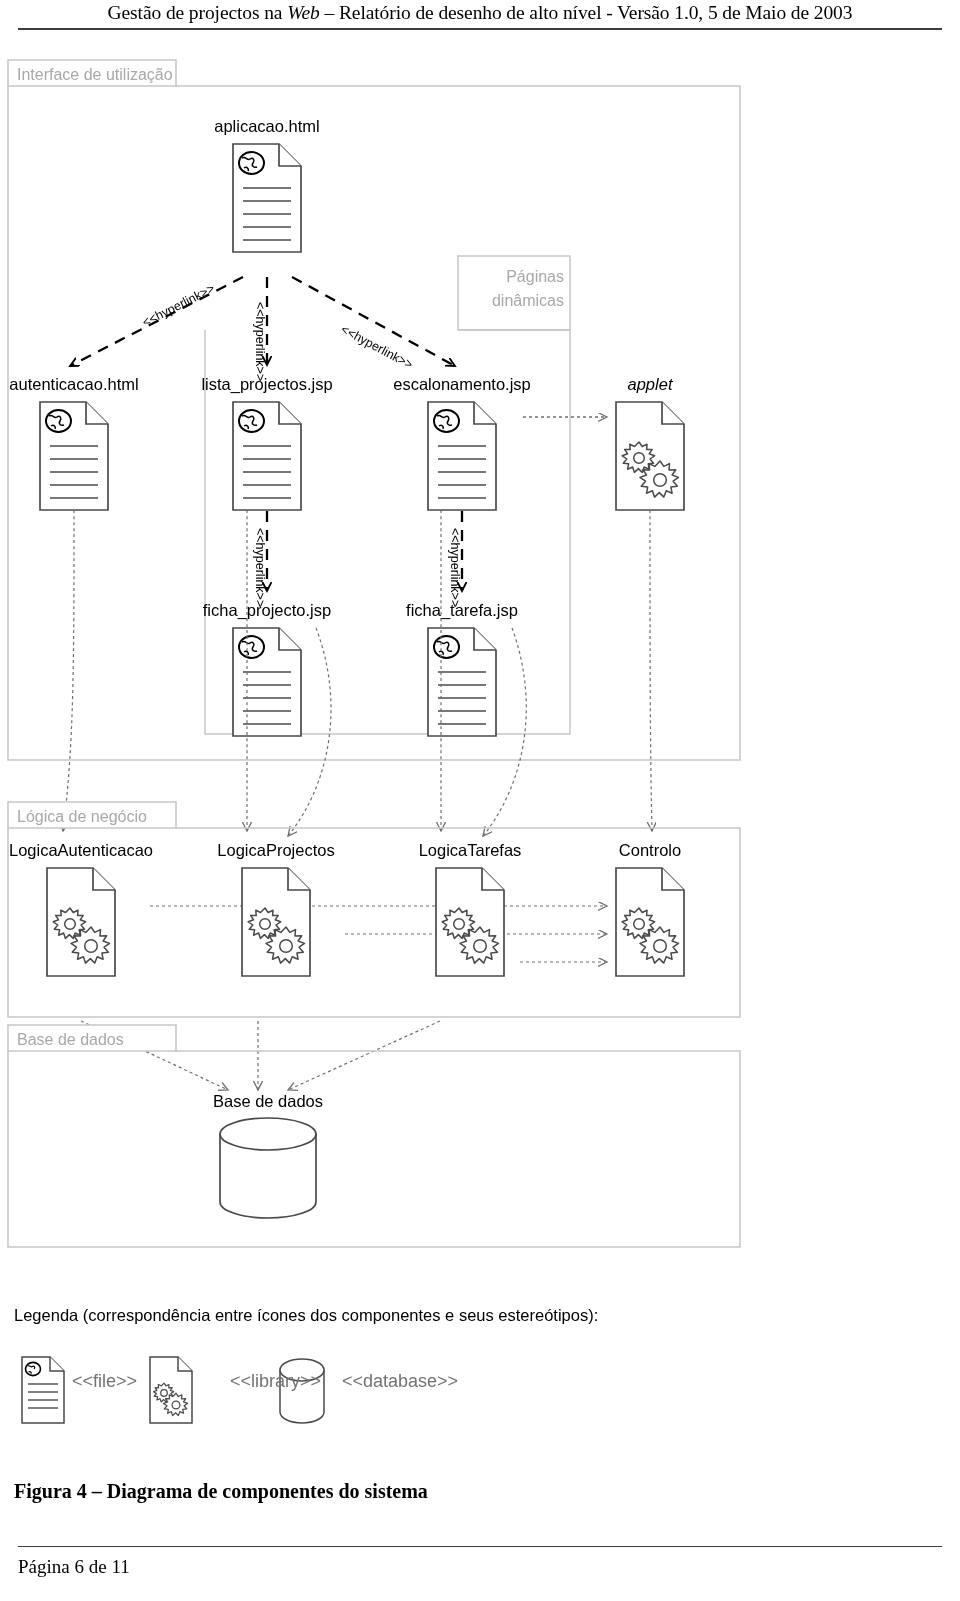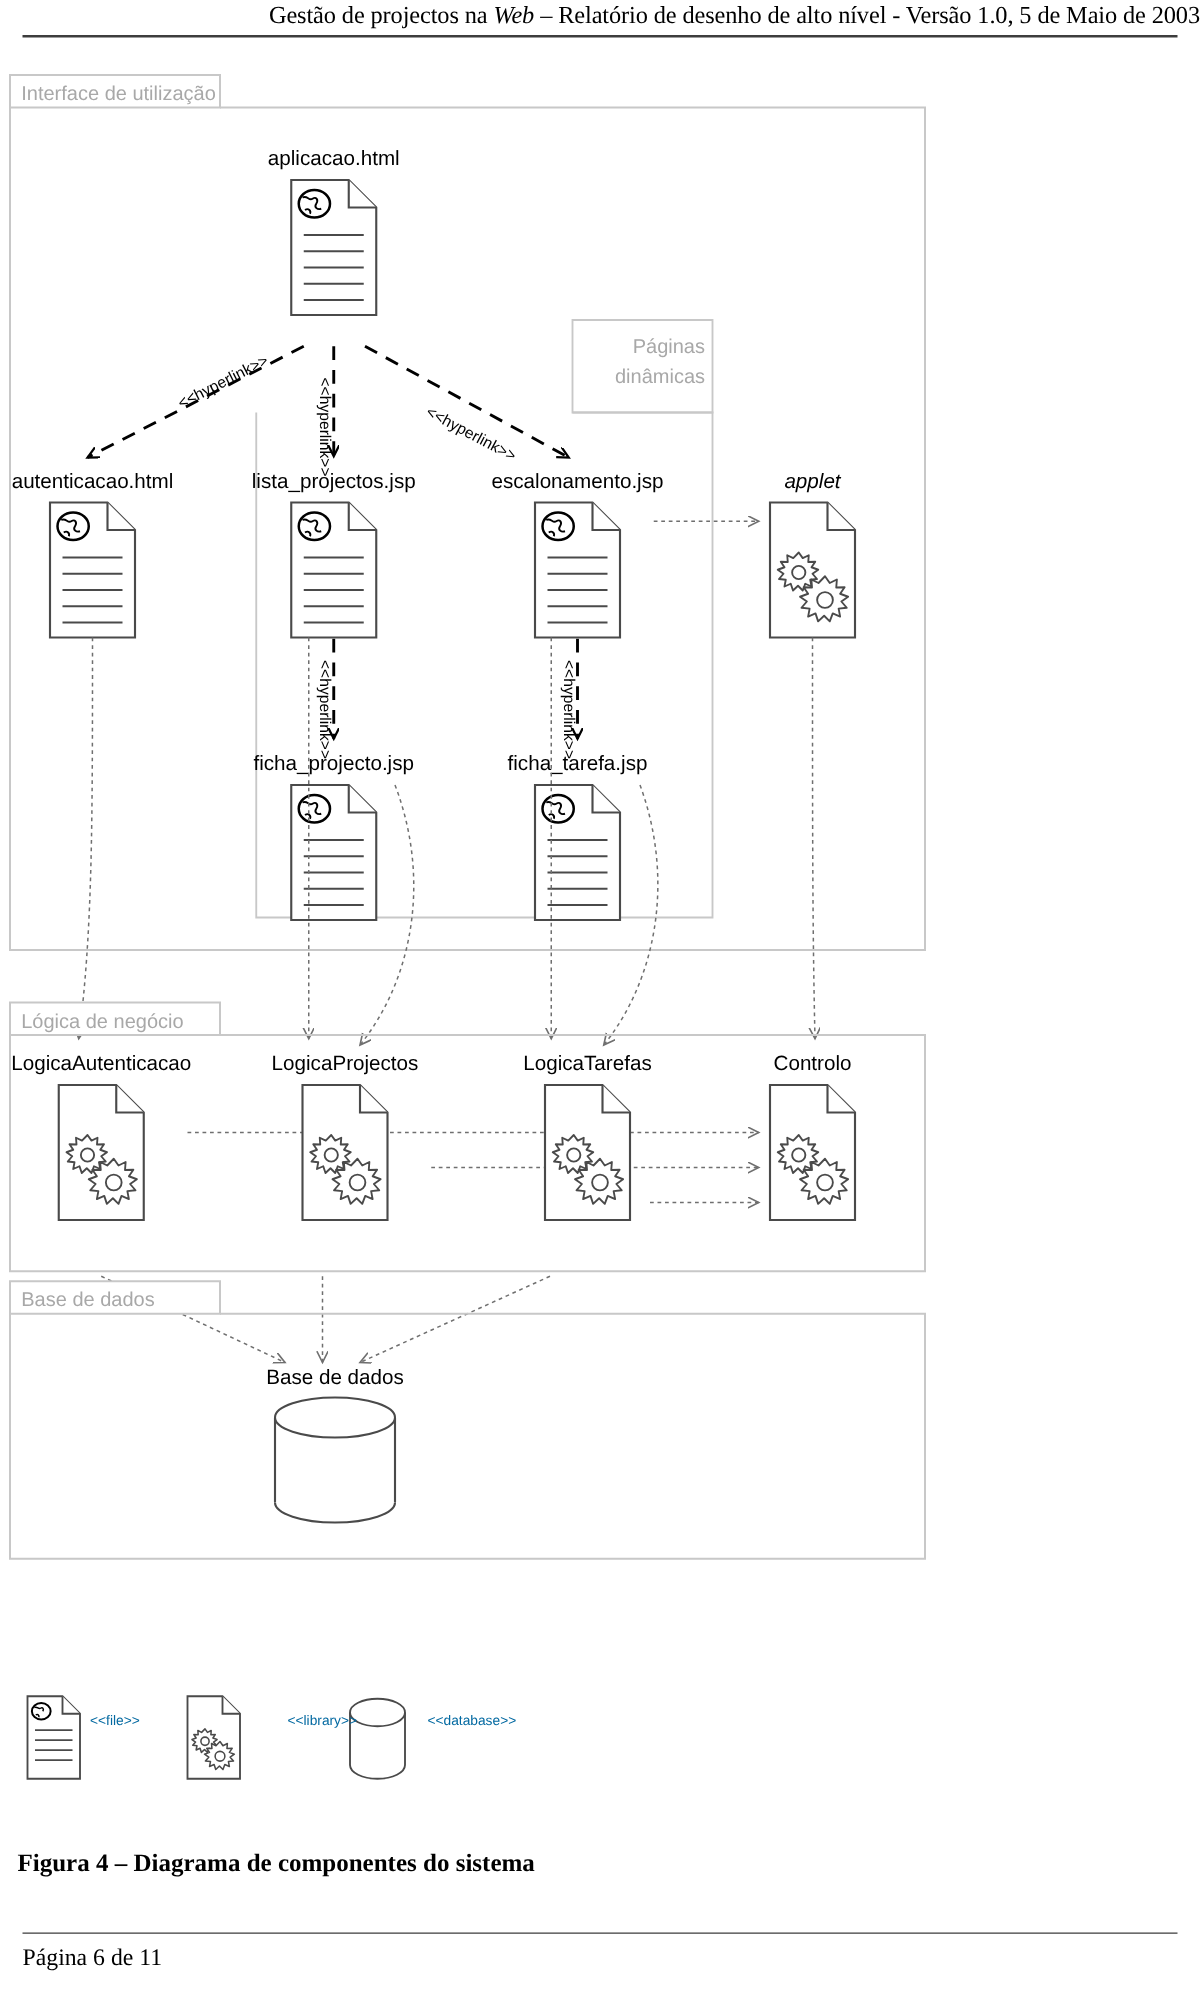--- a/index.html
+++ b/index.html
@@ -19,21 +19,21 @@
     width: 960px;
     height: 1601px;
     background: #fff;
   }
   
   .doc-header {
     position: absolute;
     left: 0; top: 0;
     width: 960px;
     height: 34px;
-    text-align: right;
+    text-align: center;
   }
   .doc-header .htext {
     font-family: "Liberation Serif", serif;
     font-size: 19.5px;
     color: #000;
     line-height: 26px;
     white-space: nowrap;
     letter-spacing: -0.1px;
   }
   .doc-header .htext .it { font-style: italic; }
@@ -52,22 +52,22 @@
   
   .legend-text {
     position: absolute;
     left: 14px; top: 1306px;
     font-size: 16.5px;
     color: #000;
     white-space: nowrap;
   }
   .legend-label {
     position: absolute;
-    font-size: 11px;
-    color: #0369a1;
+    font-size: 18px;
+    color: #737373;
     white-space: nowrap;
   }
   .fig-caption {
     position: absolute;
     left: 14px; top: 1480px;
     font-family: "Liberation Serif", serif;
     font-weight: bold;
     font-size: 20px;
     color: #000;
     white-space: nowrap;
@@ -279,20 +279,21 @@
       <path d="M8,1007 L8,1203 L740,1203 L740,1007 L176,1007" fill="none" stroke="#c8c8c8" stroke-width="1.6"></path>
       <text class="pkg-title" x="17" y="1001">Base de dados</text>
     </g>
 
     <g>
       <text class="cmp-label" x="268" y="1063" text-anchor="middle">Base de dados</text>
       <use href="#sym-database" x="220" y="1074"></use>
     </g>
   </svg>
 
+  <div class="legend-text">Legenda (correspondência entre ícones dos componentes e seus estereótipos):</div>
 
   <svg width="440" height="95" style="position:absolute;left:14px;top:1345px;">
     <defs>
       <g id="mini-file">
         <path d="M0,0 L28,0 L42,14 L42,66 L0,66 Z" fill="#fff" stroke="#4a4a4a" stroke-width="1.5"></path>
         <path d="M28,0 L28,14 L42,14" fill="#fff" stroke="#4a4a4a" stroke-width="1.5"></path>
         <ellipse cx="11" cy="12" rx="7.5" ry="6.6" fill="#fff" stroke="#000" stroke-width="1.6"></ellipse>
         <path d="M5.5,9 C8,7.8 8.6,10.8 10.4,9.6 C12.2,8.4 13.4,10.2 12.2,12
                  M6.6,15 C8.4,13.8 9.6,15.6 9,16.8" fill="none" stroke="#000" stroke-width="1.2"></path>
         <line x1="6" y1="27" x2="36" y2="27" stroke="#4a4a4a" stroke-width="1.4"></line>

